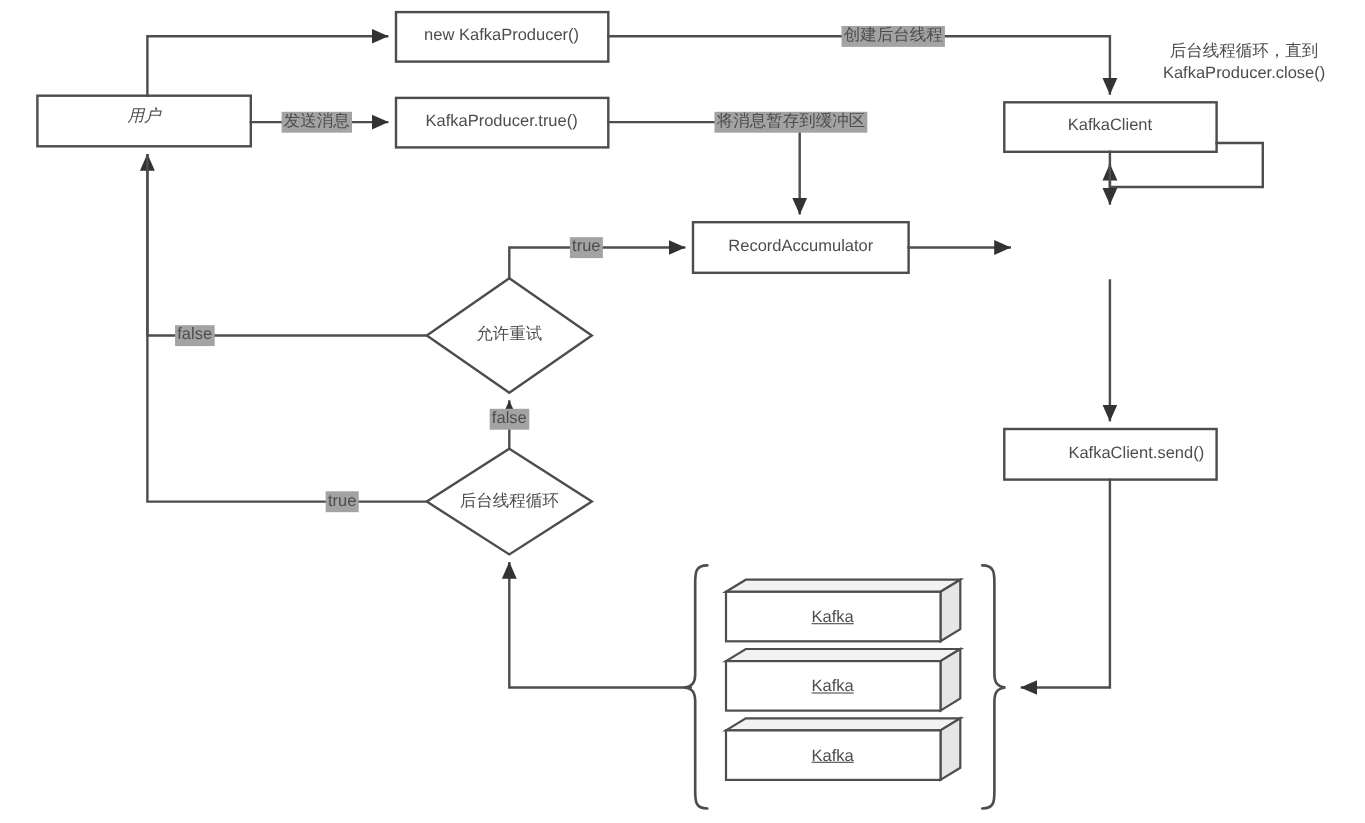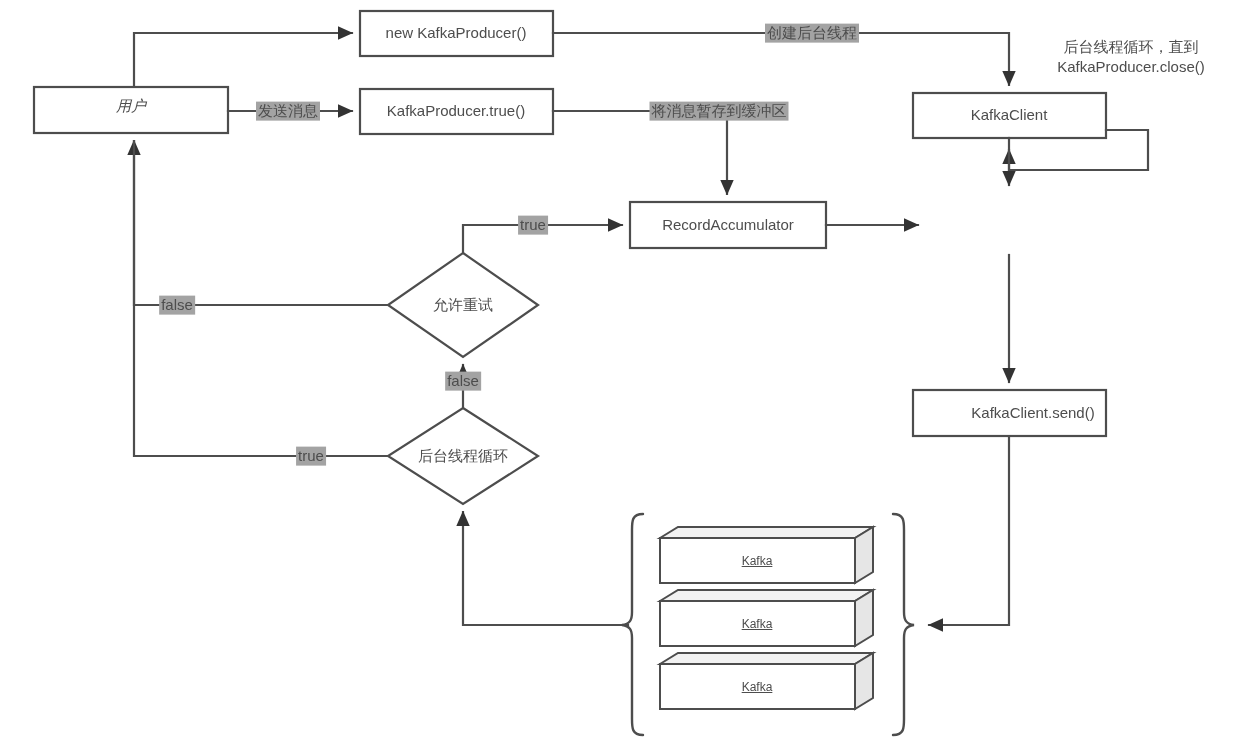--- a/index.html
+++ b/index.html
@@ -35,21 +35,21 @@
     background: #a3a3a3;
     padding: 0 2px;
   }
   .note-label {
     white-space: pre-line;
     line-height: 1.35;
   }
   .kafka-label {
     position: absolute;
     color: #4d4d4d;
-    font-size: 12px;
+    font-size: 15px;
     text-decoration: underline;
     text-align: center;
     white-space: nowrap;
     pointer-events: none;
   }
   .ctr {
     transform: translate(-50%, -50%);
   }
 </style>
 </head>

